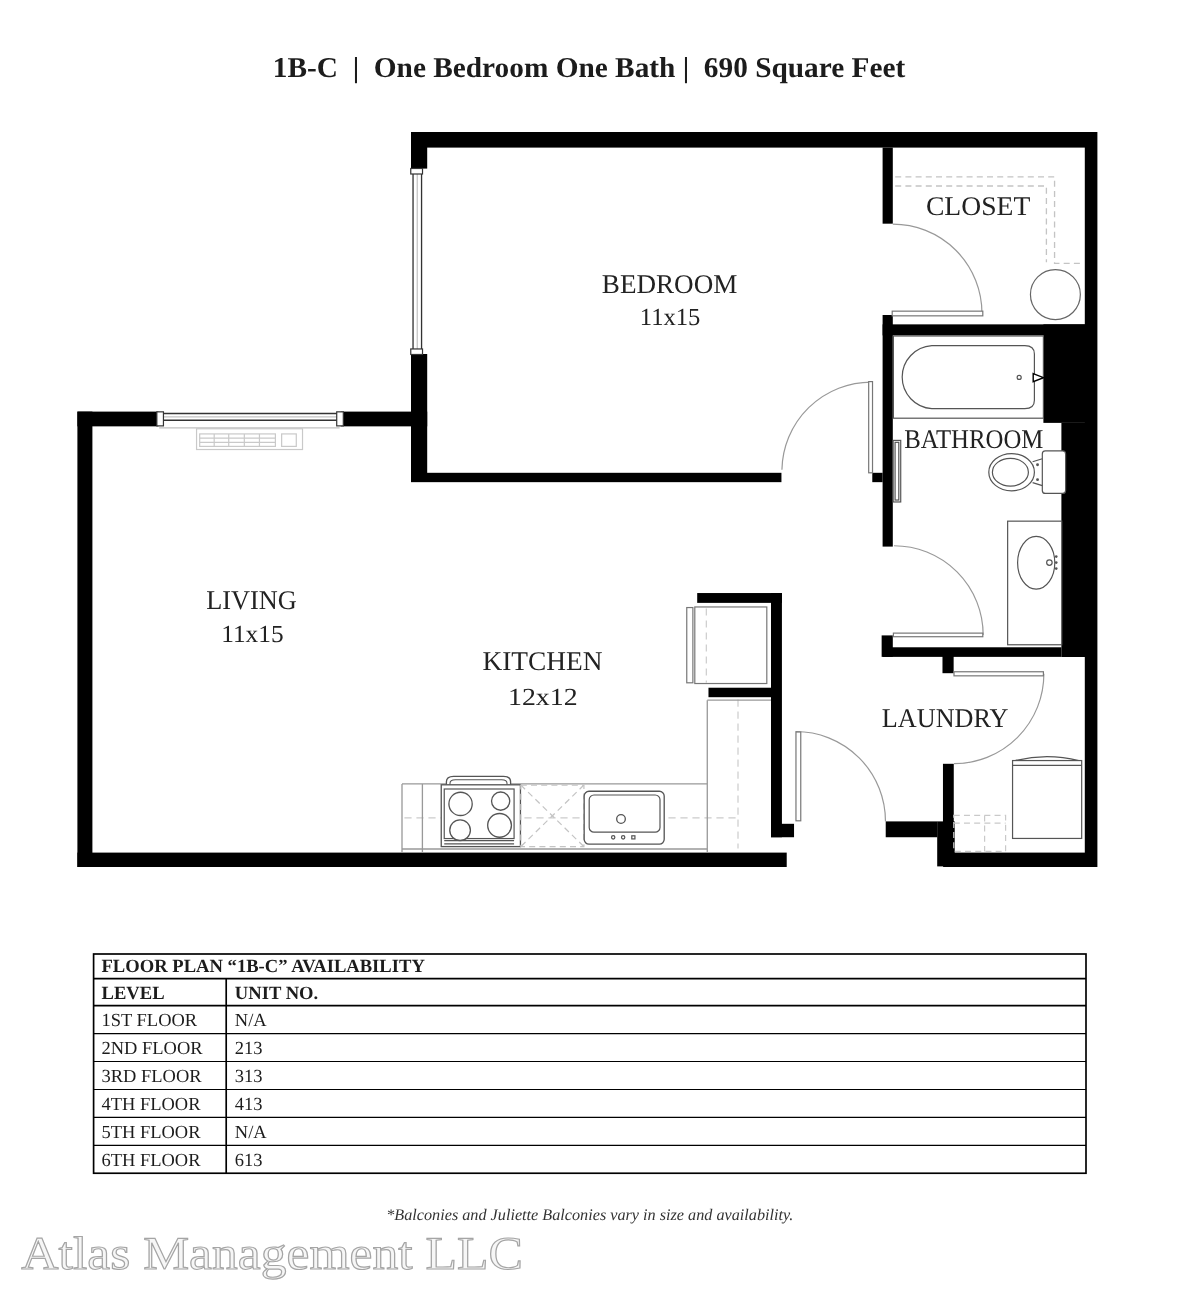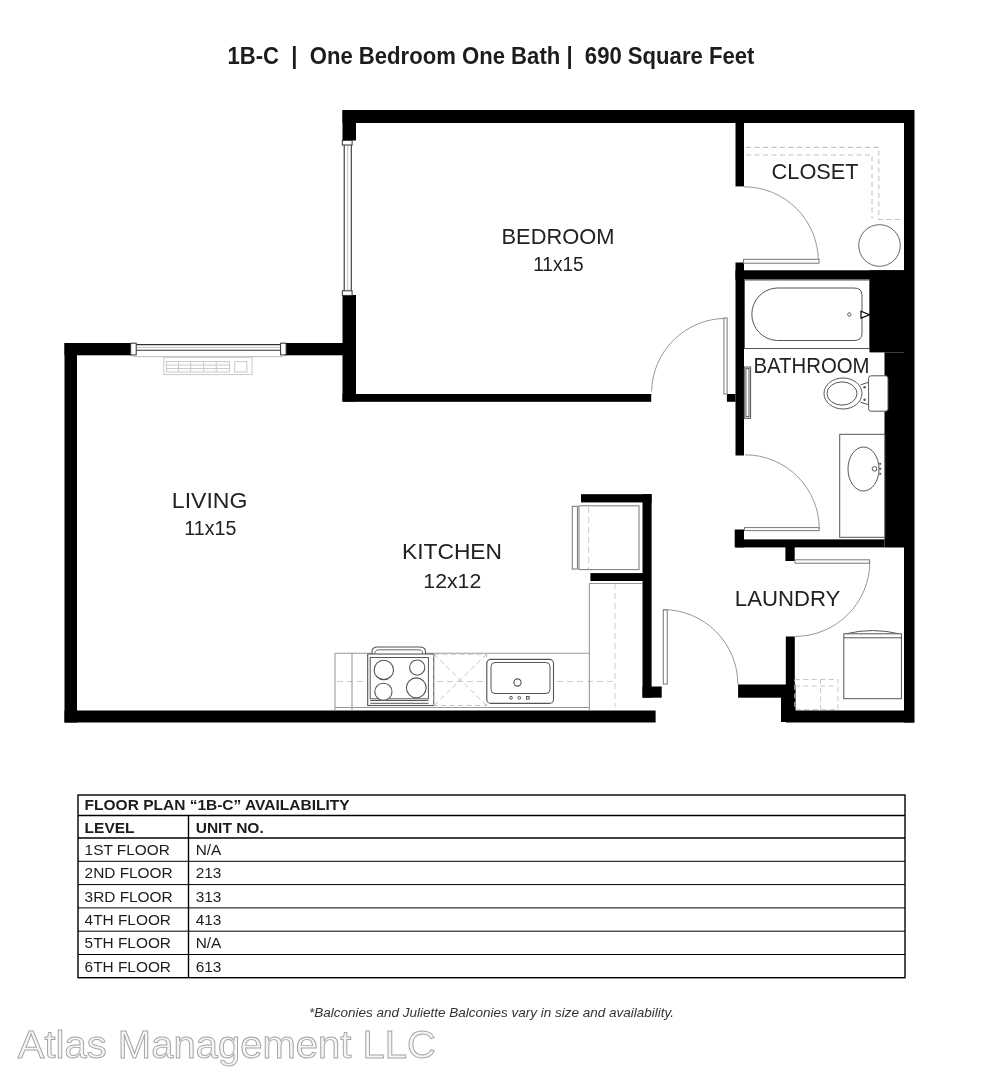--- a/index.html
+++ b/index.html
@@ -1,16 +1,16 @@
 <!DOCTYPE html>
 <html><head>
 <meta charset="utf-8">
 <style>
   html,body{margin:0;padding:0;background:#fff;}
-  #page{width:982px;height:1080px;position:relative;font-family:Liberation Sans, sans-serif;}
+  #page{width:982px;height:1080px;position:relative;font-family:Liberation Serif, serif;}
   svg{display:block;}
   text{fill:#1c1c1c;}
   .rlabel{font-size:22.5px;fill:#222;}
   .rdim{font-size:20.5px;fill:#222;}
 </style>
 </head>
 <body>
 <div id="page">
 <svg width="982" height="1080" viewBox="0 0 982 1080">
 

